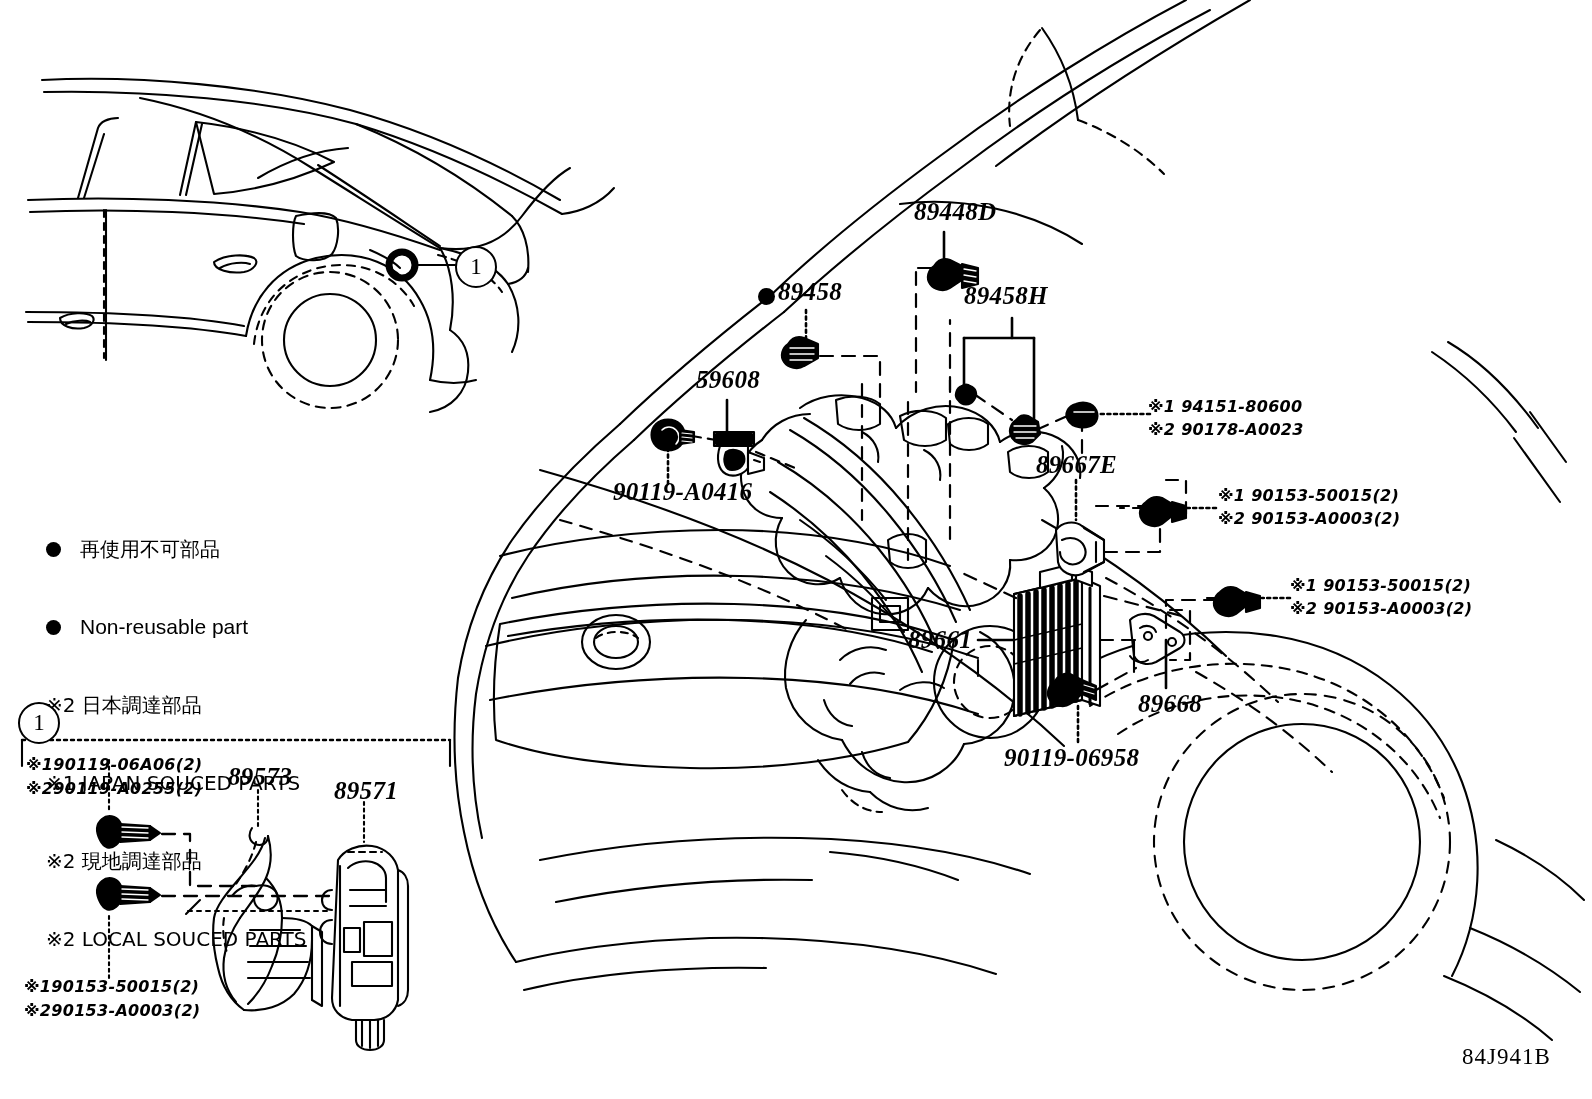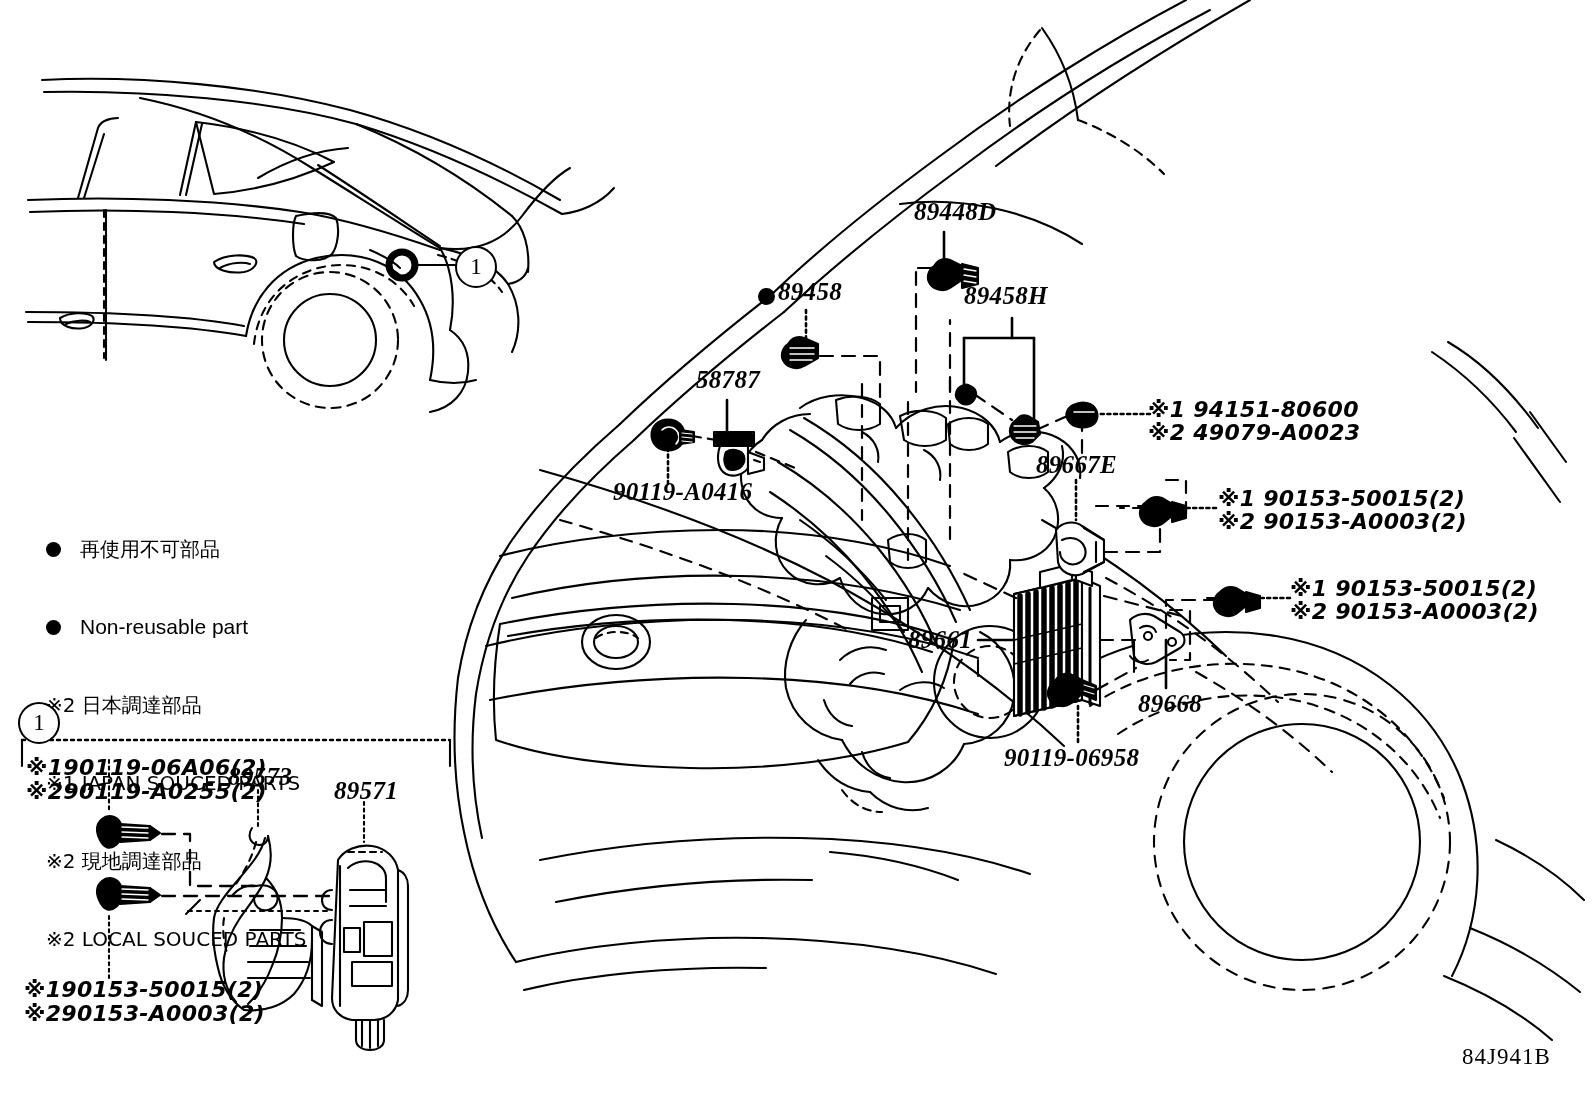--- a/index.html
+++ b/index.html
@@ -14,21 +14,21 @@
   .lbl{
     position:absolute;
     font-family:"Liberation Serif", serif;
     font-weight:bold;
     white-space:pre;
     line-height:1.12;
     letter-spacing:0.3px;
     font-style:italic;
   }
   .pn{font-size:25px;}
-  .pn-sm{font-size:22px;}
+  .pn-sm{font-size:16px;}
   .legend{
     position:absolute;
     font-family:"Liberation Sans", sans-serif;
     font-size:21px;
     line-height:26px;
     white-space:pre;
   }
   .legend .jp{font-family:"DejaVu Sans", sans-serif;font-size:20px;}
   .legend-row{display:flex;align-items:center;gap:19px;height:26px;}
   .dot{
@@ -454,25 +454,25 @@
   <div class="lbl pn-sm mark" style="left:26px;top:780px;">※290119-A0255(2)</div>
   <div class="lbl pn" style="left:228px;top:763px;">89573</div>
   <div class="lbl pn" style="left:334px;top:777px;">89571</div>
   <div class="lbl pn-sm mark" style="left:24px;top:978px;">※190153-50015(2)</div>
   <div class="lbl pn-sm mark" style="left:24px;top:1002px;">※290153-A0003(2)</div>
 
   <div class="lbl pn" style="left:914px;top:198px;">89448D</div>
   <div class="lbl pn" style="left:778px;top:278px;">89458</div>
   <span class="dot" style="position:absolute;left:758px;top:288px;width:17px;height:17px;border-radius:50%;background:#000;"></span>
   <div class="lbl pn" style="left:964px;top:282px;">89458H</div>
-  <div class="lbl pn" style="left:696px;top:366px;">58787</div>
+  <div class="lbl pn" style="left:696px;top:366px;">59608</div>
   <div class="lbl pn" style="left:613px;top:478px;">90119-A0416</div>
 
   <div class="lbl pn-sm mark" style="left:1148px;top:398px;">※1 94151-80600</div>
-  <div class="lbl pn-sm mark" style="left:1148px;top:421px;">※2 49079-A0023</div>
+  <div class="lbl pn-sm mark" style="left:1148px;top:421px;">※2 90178-A0023</div>
 
   <div class="lbl pn" style="left:1036px;top:451px;">89667E</div>
 
   <div class="lbl pn-sm mark" style="left:1218px;top:487px;">※1 90153-50015(2)</div>
   <div class="lbl pn-sm mark" style="left:1218px;top:510px;">※2 90153-A0003(2)</div>
 
   <div class="lbl pn-sm mark" style="left:1290px;top:577px;">※1 90153-50015(2)</div>
   <div class="lbl pn-sm mark" style="left:1290px;top:600px;">※2 90153-A0003(2)</div>
 
   <div class="lbl pn" style="left:908px;top:626px;">89661</div>

